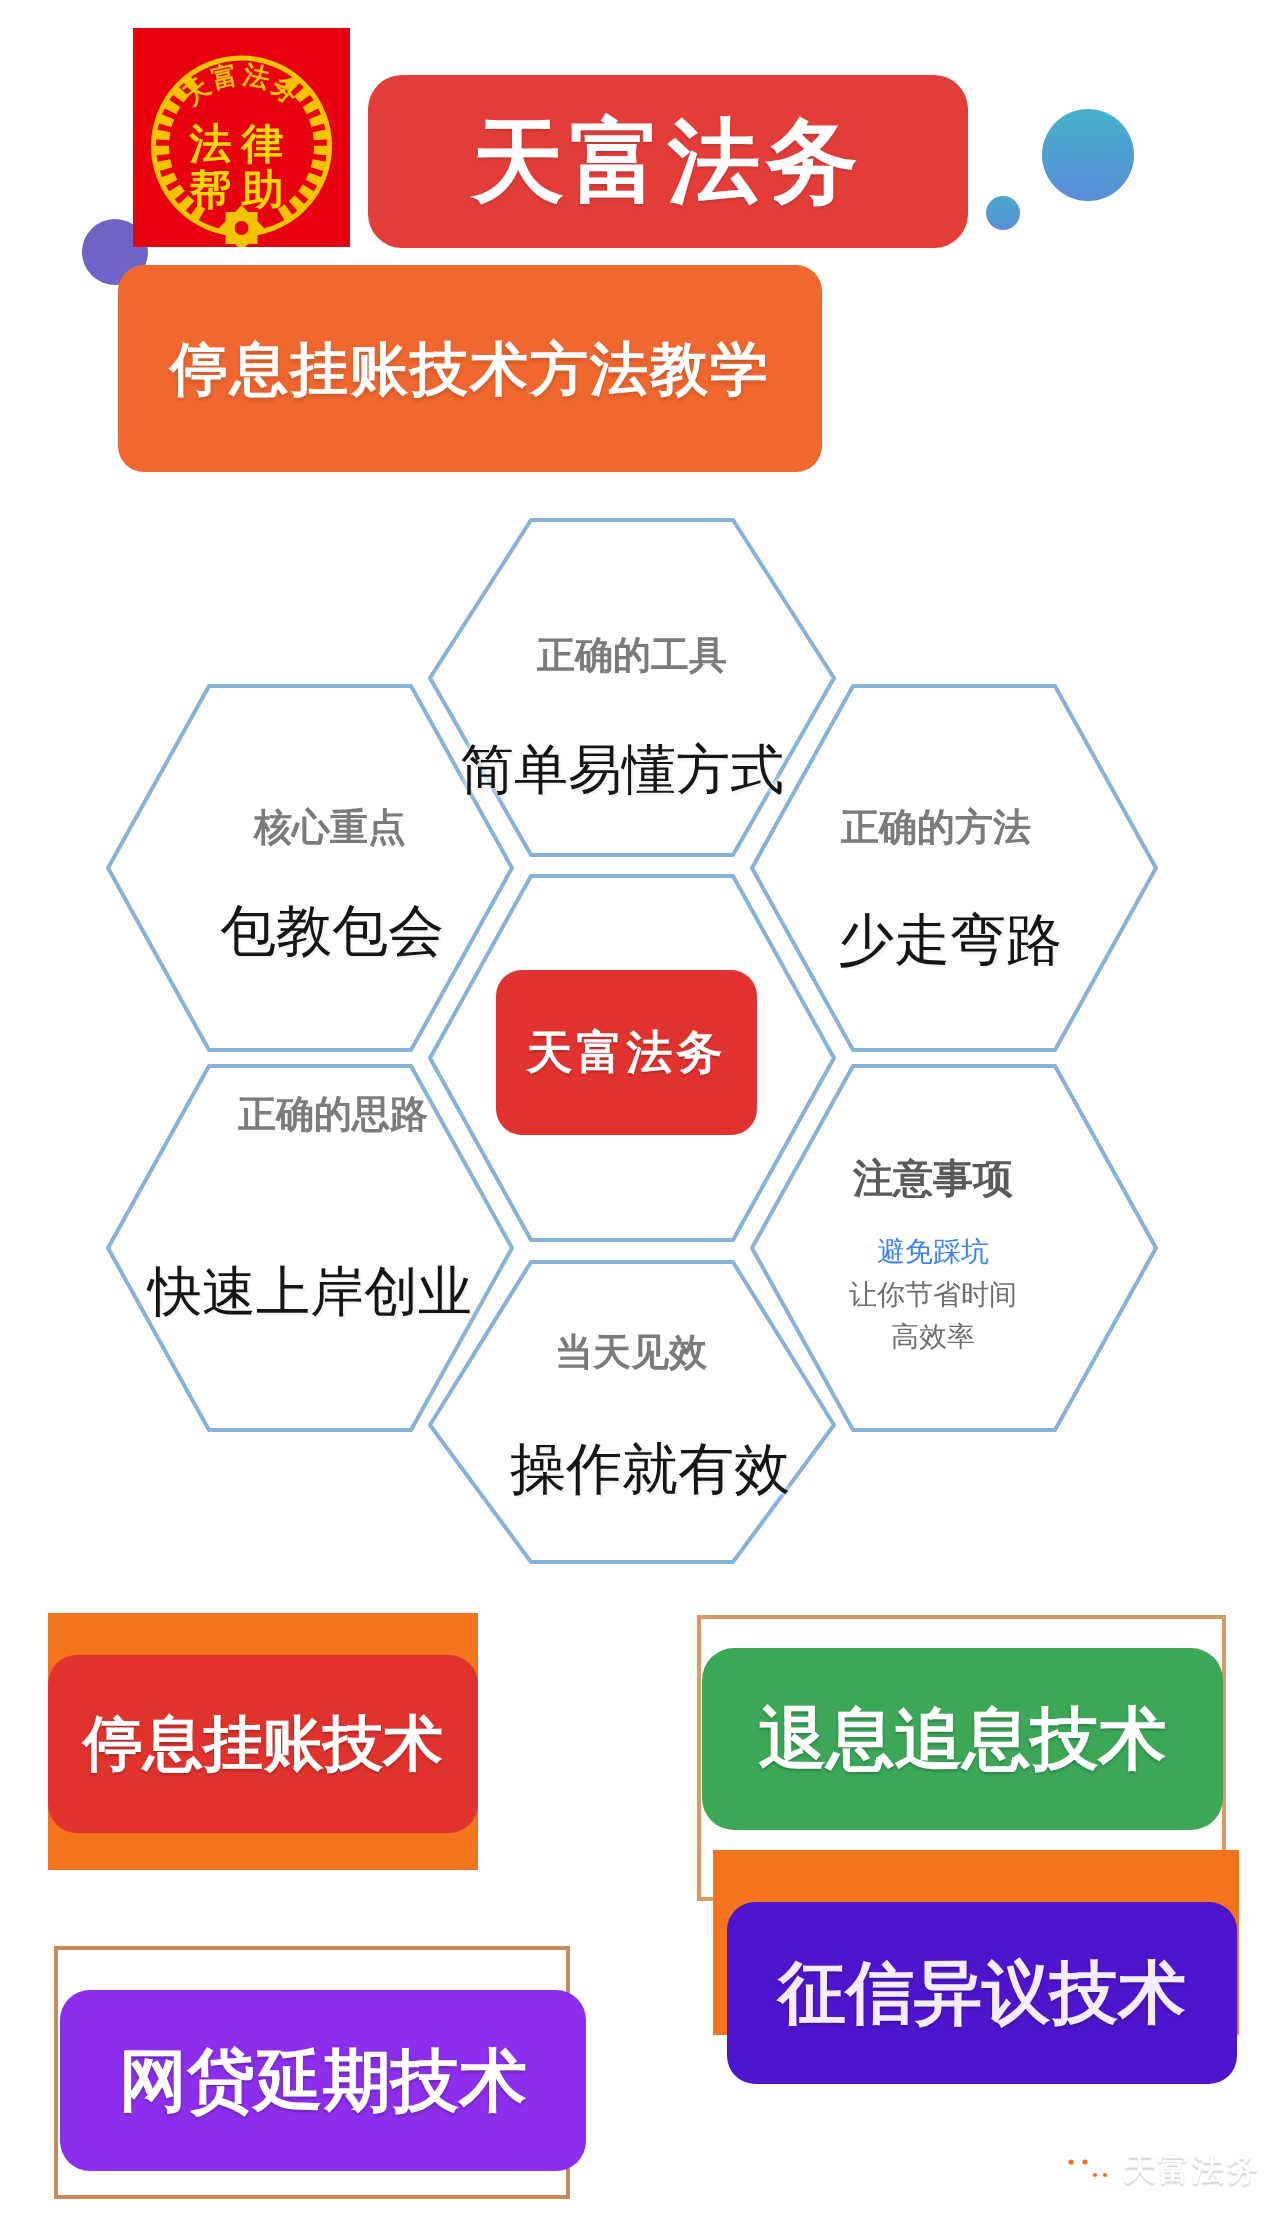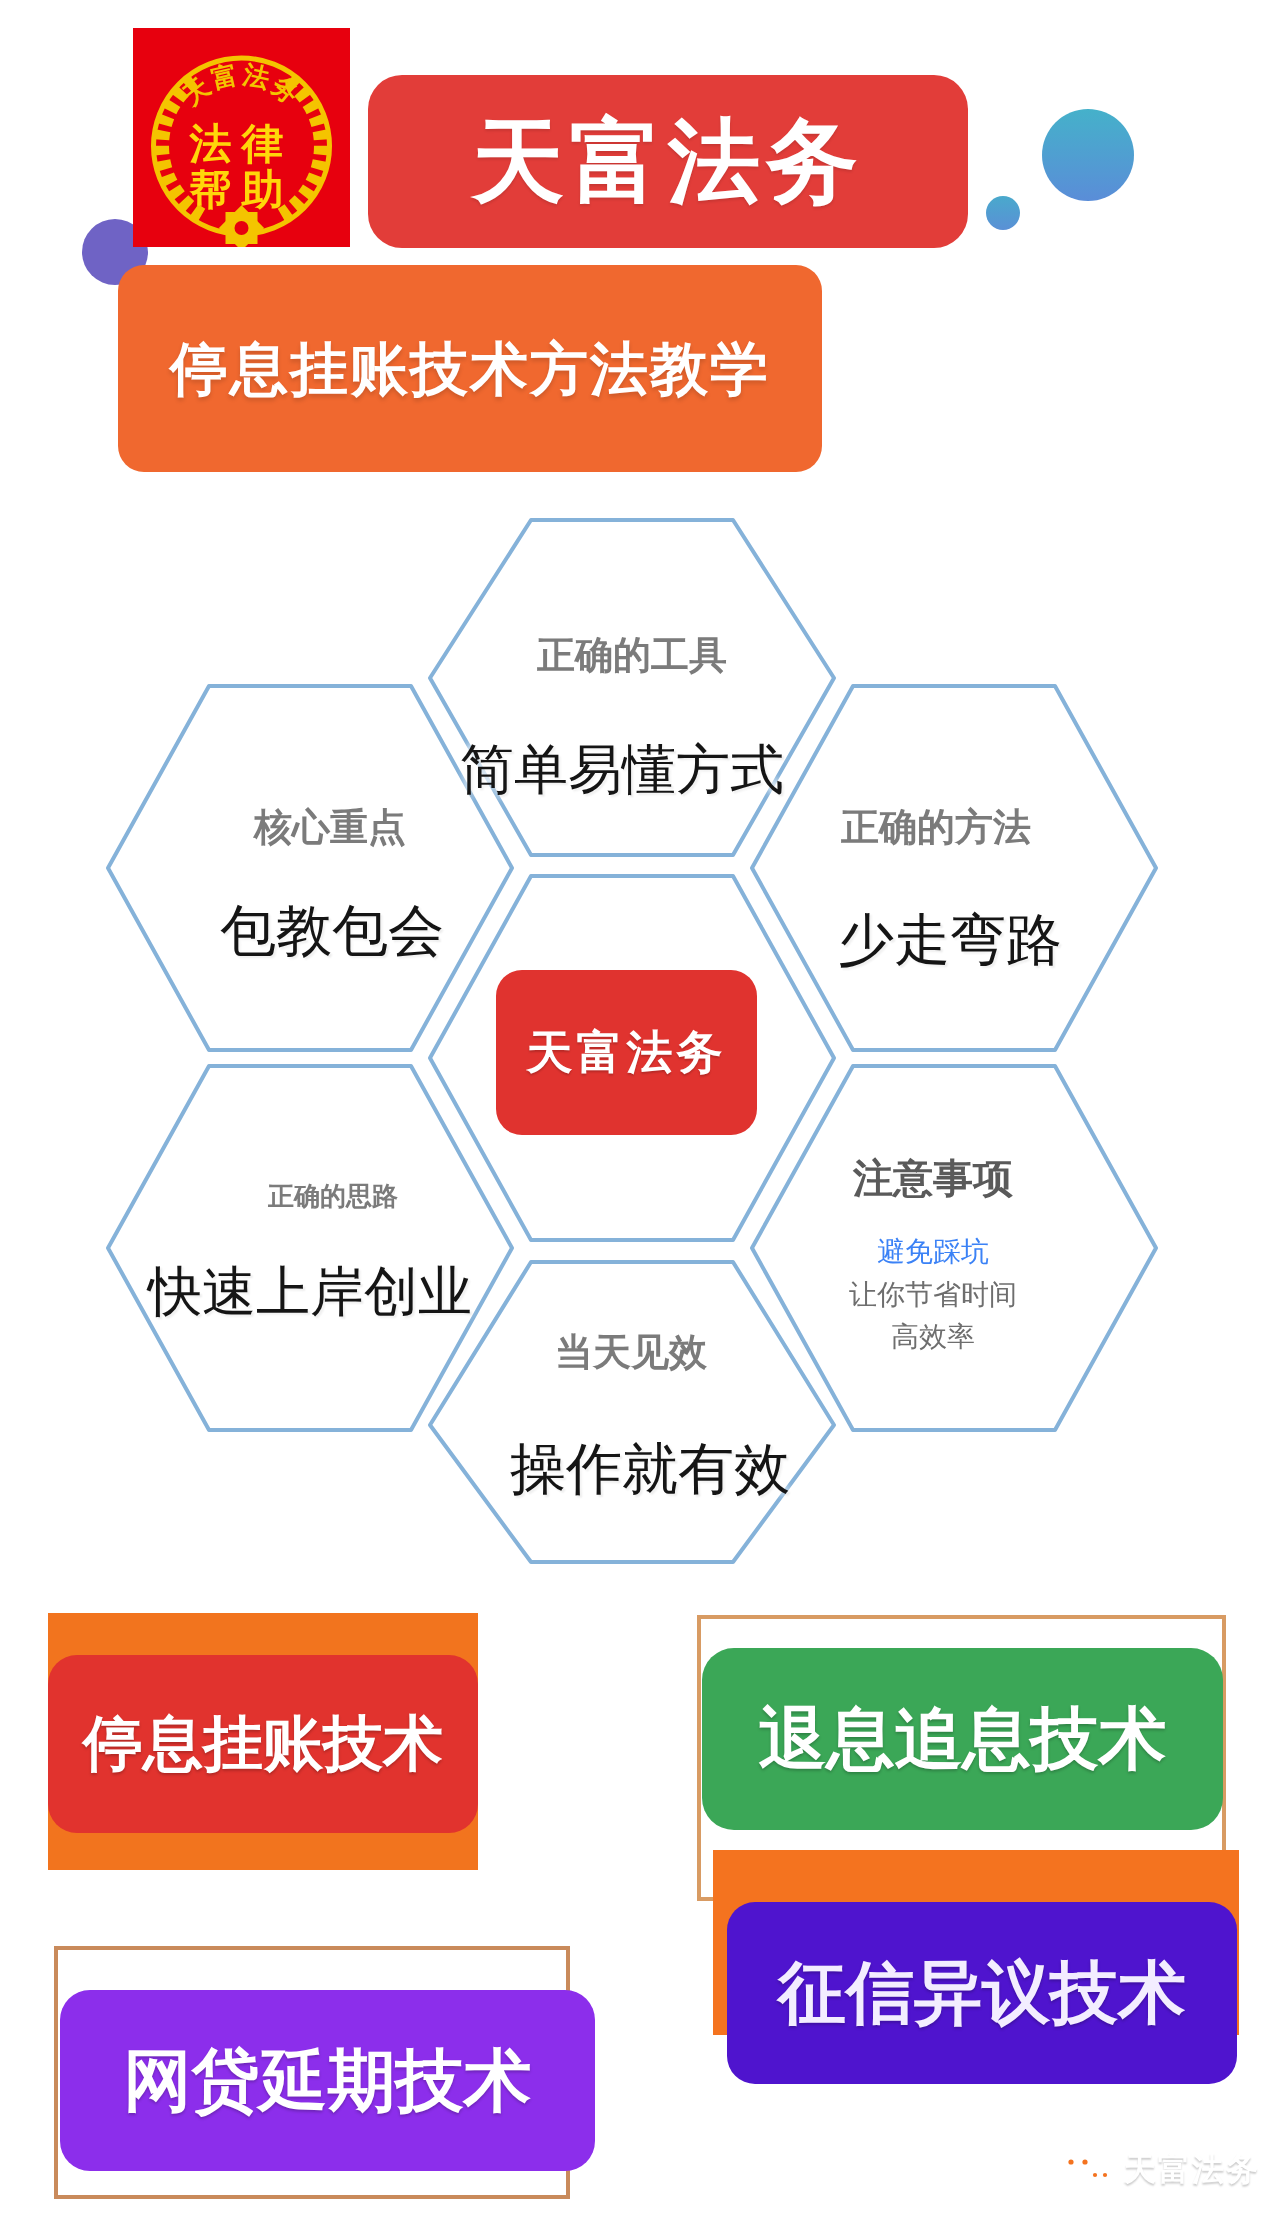--- a/index.html
+++ b/index.html
@@ -43,21 +43,21 @@
   .badge-text{
     position:absolute;left:0;right:0;top:50%;transform:translateY(-50%);
     color:#fff;font-weight:bold;text-align:center;white-space:nowrap;
     text-shadow:0 2px 3px rgba(0,0,0,.22);
   }
   .frame-a{left:48px;top:1613px;width:430px;height:257px;background:#f2741e;}
   .inner-a{position:absolute;left:0;top:42px;width:430px;height:178px;background:#e1332e;border-radius:29px;}
   .frame-b{left:697px;top:1615px;width:529px;height:286px;background:#fff;border:4px solid #d89b63;box-sizing:border-box;}
   .inner-b{position:absolute;left:1px;top:29px;width:521px;height:182px;background:#3ba757;border-radius:32px;}
   .frame-c{left:54px;top:1946px;width:516px;height:253px;background:#fff;border:4px solid #c98a5b;box-sizing:border-box;}
-  .inner-c{position:absolute;left:2px;top:40px;width:526px;height:181px;background:#8c2eeb;border-radius:30px;padding-left:9px;}
+  .inner-c{position:absolute;left:2px;top:40px;width:526px;height:181px;background:#8c2eeb;border-radius:30px;}
   .frame-d{left:713px;top:1850px;width:526px;height:185px;background:#f4731f;}
   .inner-d{position:absolute;left:14px;top:52px;width:510px;height:182px;background:#4f14ce;border-radius:28px;}
   .footer{
     left:1056px;top:2142px;height:56px;display:flex;align-items:center;gap:8px;z-index:5;
   }
   .footer-label{color:#fff;font-weight:bold;font-size:32px;letter-spacing:2px;text-shadow:0 2px 2px rgba(0,0,0,.2);}
 </style>
 </head>
 <body>
 
@@ -109,21 +109,21 @@
   <div class="abs main" style="left:622px;top:770px;font-size:54px;">简单易懂方式</div>
 
   <div class="abs lbl" style="left:330px;top:827px;font-size:38px;">核心重点</div>
   <div class="abs main" style="left:332px;top:932px;font-size:56px;">包教包会</div>
 
   <div class="abs lbl" style="left:936px;top:827px;font-size:38px;">正确的方法</div>
   <div class="abs main" style="left:950px;top:941px;font-size:56px;">少走弯路</div>
 
   <div class="abs center-badge">天富法务</div>
 
-  <div class="abs lbl" style="left:333px;top:1196px;font-size:26px;">正确的思路</div>
+  <div class="abs lbl" style="left:333px;top:1114px;font-size:38px;">正确的思路</div>
   <div class="abs main" style="left:310px;top:1292px;font-size:54px;">快速上岸创业</div>
 
   <div class="abs lbl" style="left:933px;top:1178px;font-size:40px;color:#5a5a5a;">注意事项</div>
   <div class="abs lbl" style="left:933px;top:1252px;font-size:28px;font-weight:normal;color:#3b82f6;">避免踩坑</div>
   <div class="abs lbl" style="left:933px;top:1295px;font-size:28px;font-weight:normal;color:#6e6e6e;">让你节省时间</div>
   <div class="abs lbl" style="left:933px;top:1337px;font-size:28px;font-weight:normal;color:#6e6e6e;">高效率</div>
 
   <div class="abs lbl" style="left:631px;top:1352px;font-size:38px;">当天见效</div>
   <div class="abs main" style="left:650px;top:1470px;font-size:56px;">操作就有效</div>
 

